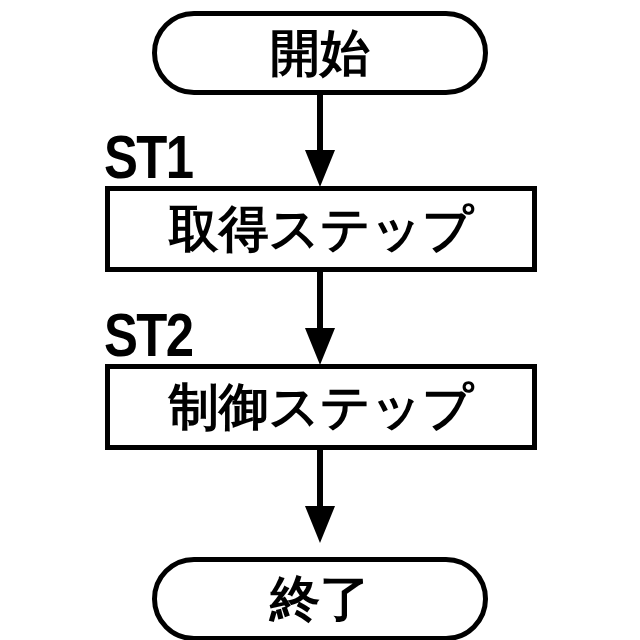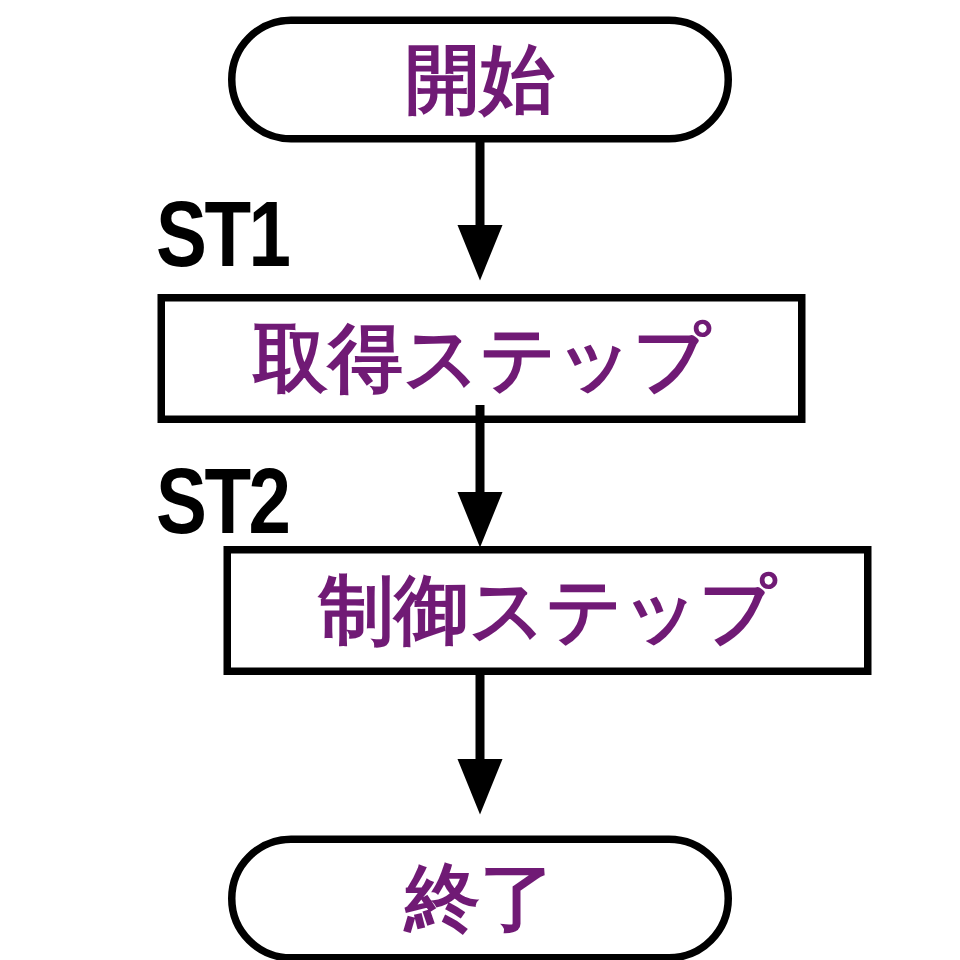--- a/index.html
+++ b/index.html
@@ -11,21 +11,21 @@
     font-family: "Liberation Sans", sans-serif;
     overflow: hidden;
   }
   .canvas {
     position: relative;
     width: 640px;
     height: 640px;
     background: #ffffff;
   }
   .node-text {
-    color: #701a75;
+    color: #000000;
     font-size: 50px;
     font-weight: 600;
     line-height: 1;
     white-space: nowrap;
   }
   .terminal {
     position: absolute;
     left: 152px;
     width: 336px;
     height: 84px;
@@ -85,30 +85,30 @@
 
   <div class="terminal" style="top: 11px;">
     <span class="node-text">開始</span>
   </div>
 
   <div class="arrow-line" style="top: 93px; height: 60px;"></div>
   <div class="arrow-head" style="top: 150px;"></div>
 
   <div class="step-id" style="top: 126px;">ST1</div>
 
-  <div class="process" style="top: 196px;">
+  <div class="process" style="top: 186px;">
     <span class="node-text">取得ステップ</span>
   </div>
 
   <div class="arrow-line" style="top: 270px; height: 60px;"></div>
   <div class="arrow-head" style="top: 328px;"></div>
 
   <div class="step-id" style="top: 304px;">ST2</div>
 
-  <div class="process" style="top: 364px; margin-left: 44px;">
+  <div class="process" style="top: 364px;">
     <span class="node-text">制御ステップ</span>
   </div>
 
   <div class="arrow-line" style="top: 448px; height: 60px;"></div>
   <div class="arrow-head" style="top: 506px;"></div>
 
   <div class="terminal" style="top: 557px;">
     <span class="node-text">終了</span>
   </div>
 

